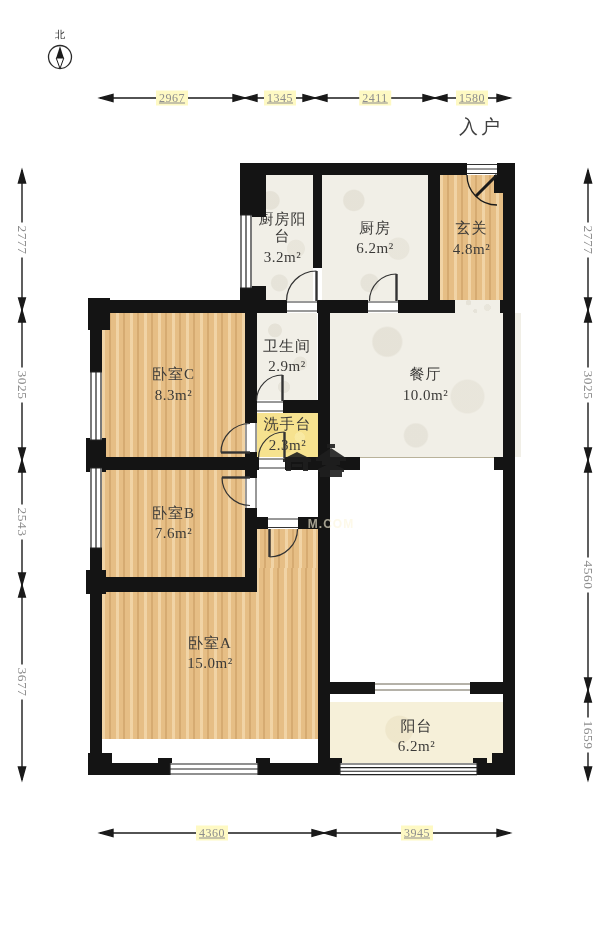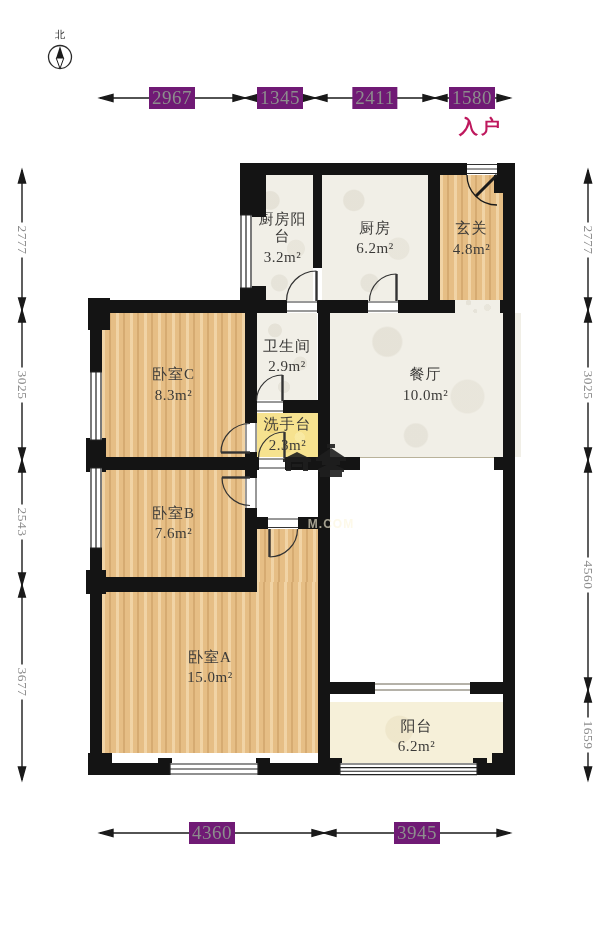--- a/index.html
+++ b/index.html
@@ -17,27 +17,27 @@
   .yellow{background-color:#f6e28f;
         background-image:radial-gradient(circle at 25% 30%, rgba(233,202,108,.5) 0 12%, transparent 13%),
                          radial-gradient(circle at 70% 55%, rgba(250,238,175,.6) 0 10%, transparent 11%),
                          radial-gradient(circle at 50% 80%, rgba(236,208,115,.45) 0 9%, transparent 10%);}
   .cream{background-color:#f6f0d9;
         background-image:radial-gradient(circle at 40% 40%, rgba(232,222,190,.5) 0 12%, transparent 13%);margin-top:8px;}
   .wall{position:absolute;background:#141414;}
   .rlabel{text-align:center;color:#3b3a38;line-height:1.15;}
   .rname{font-size:15px;letter-spacing:1px;}
   .rarea{font-size:15px;margin-top:3px;letter-spacing:.5px;}
-  .dim{position:absolute;transform:translate(-50%,-50%);background:#701a75;color:#8d8d8d;
-       font-size:19px;padding:0 3px;letter-spacing:.5px;white-space:nowrap;}
+  .dim{position:absolute;transform:translate(-50%,-50%);background:#fef9c3;color:#8d8d8d;
+       font-size:12px;padding:0 3px;letter-spacing:.5px;white-space:nowrap;text-decoration:underline;}
   .dimv{position:absolute;transform:translate(-50%,-50%) rotate(90deg);background:#fff;color:#8d8d8d;
        font-size:13.5px;padding:0 3px;letter-spacing:.5px;white-space:nowrap;}
   .entry{position:absolute;left:452px;top:114px;width:58px;text-align:center;
-         font-family:"Liberation Sans","DejaVu Sans",sans-serif;font-weight:bold;
-         font-size:19px;letter-spacing:3px;color:#be185d;}
+         font-family:"Liberation Sans","DejaVu Sans",sans-serif;font-weight:normal;
+         font-size:19px;letter-spacing:3px;color:#404040;}
   .north{position:absolute;left:48px;top:28px;width:24px;text-align:center;
          font-size:10px;color:#2a2a2a;font-family:"Liberation Sans",sans-serif;}
   .wm-text{position:absolute;left:294px;top:479px;width:74px;text-align:center;
          font-family:"Liberation Sans",sans-serif;font-weight:bold;font-size:12px;
          color:rgba(252,246,220,.62);letter-spacing:1px;margin-top:38px;}
   svg.overlay{position:absolute;left:0;top:0;}
 </style>
 </head>
 <body>
 
@@ -89,21 +89,21 @@
     </div>
   </div>
   <div class="room wood" style="left:102px;top:470px;width:143px;height:107px">
     <div class="rlabel">
       <div class="rname">卧室B</div>
       <div class="rarea">7.6m²</div>
     </div>
   </div>
 
   <div class="room wood" style="left:257px;top:529px;width:61px;height:63px"></div>
-  <div class="room wood" style="left:102px;top:582px;width:216px;height:171px">
+  <div class="room wood" style="left:102px;top:568px;width:216px;height:171px">
     <div class="rlabel">
       <div class="rname">卧室A</div>
       <div class="rarea">15.0m²</div>
     </div>
   </div>
   <div class="room cream" style="left:330px;top:694px;width:173px;height:69px">
     <div class="rlabel">
       <div class="rname">阳台</div>
       <div class="rarea">6.2m²</div>
     </div>

